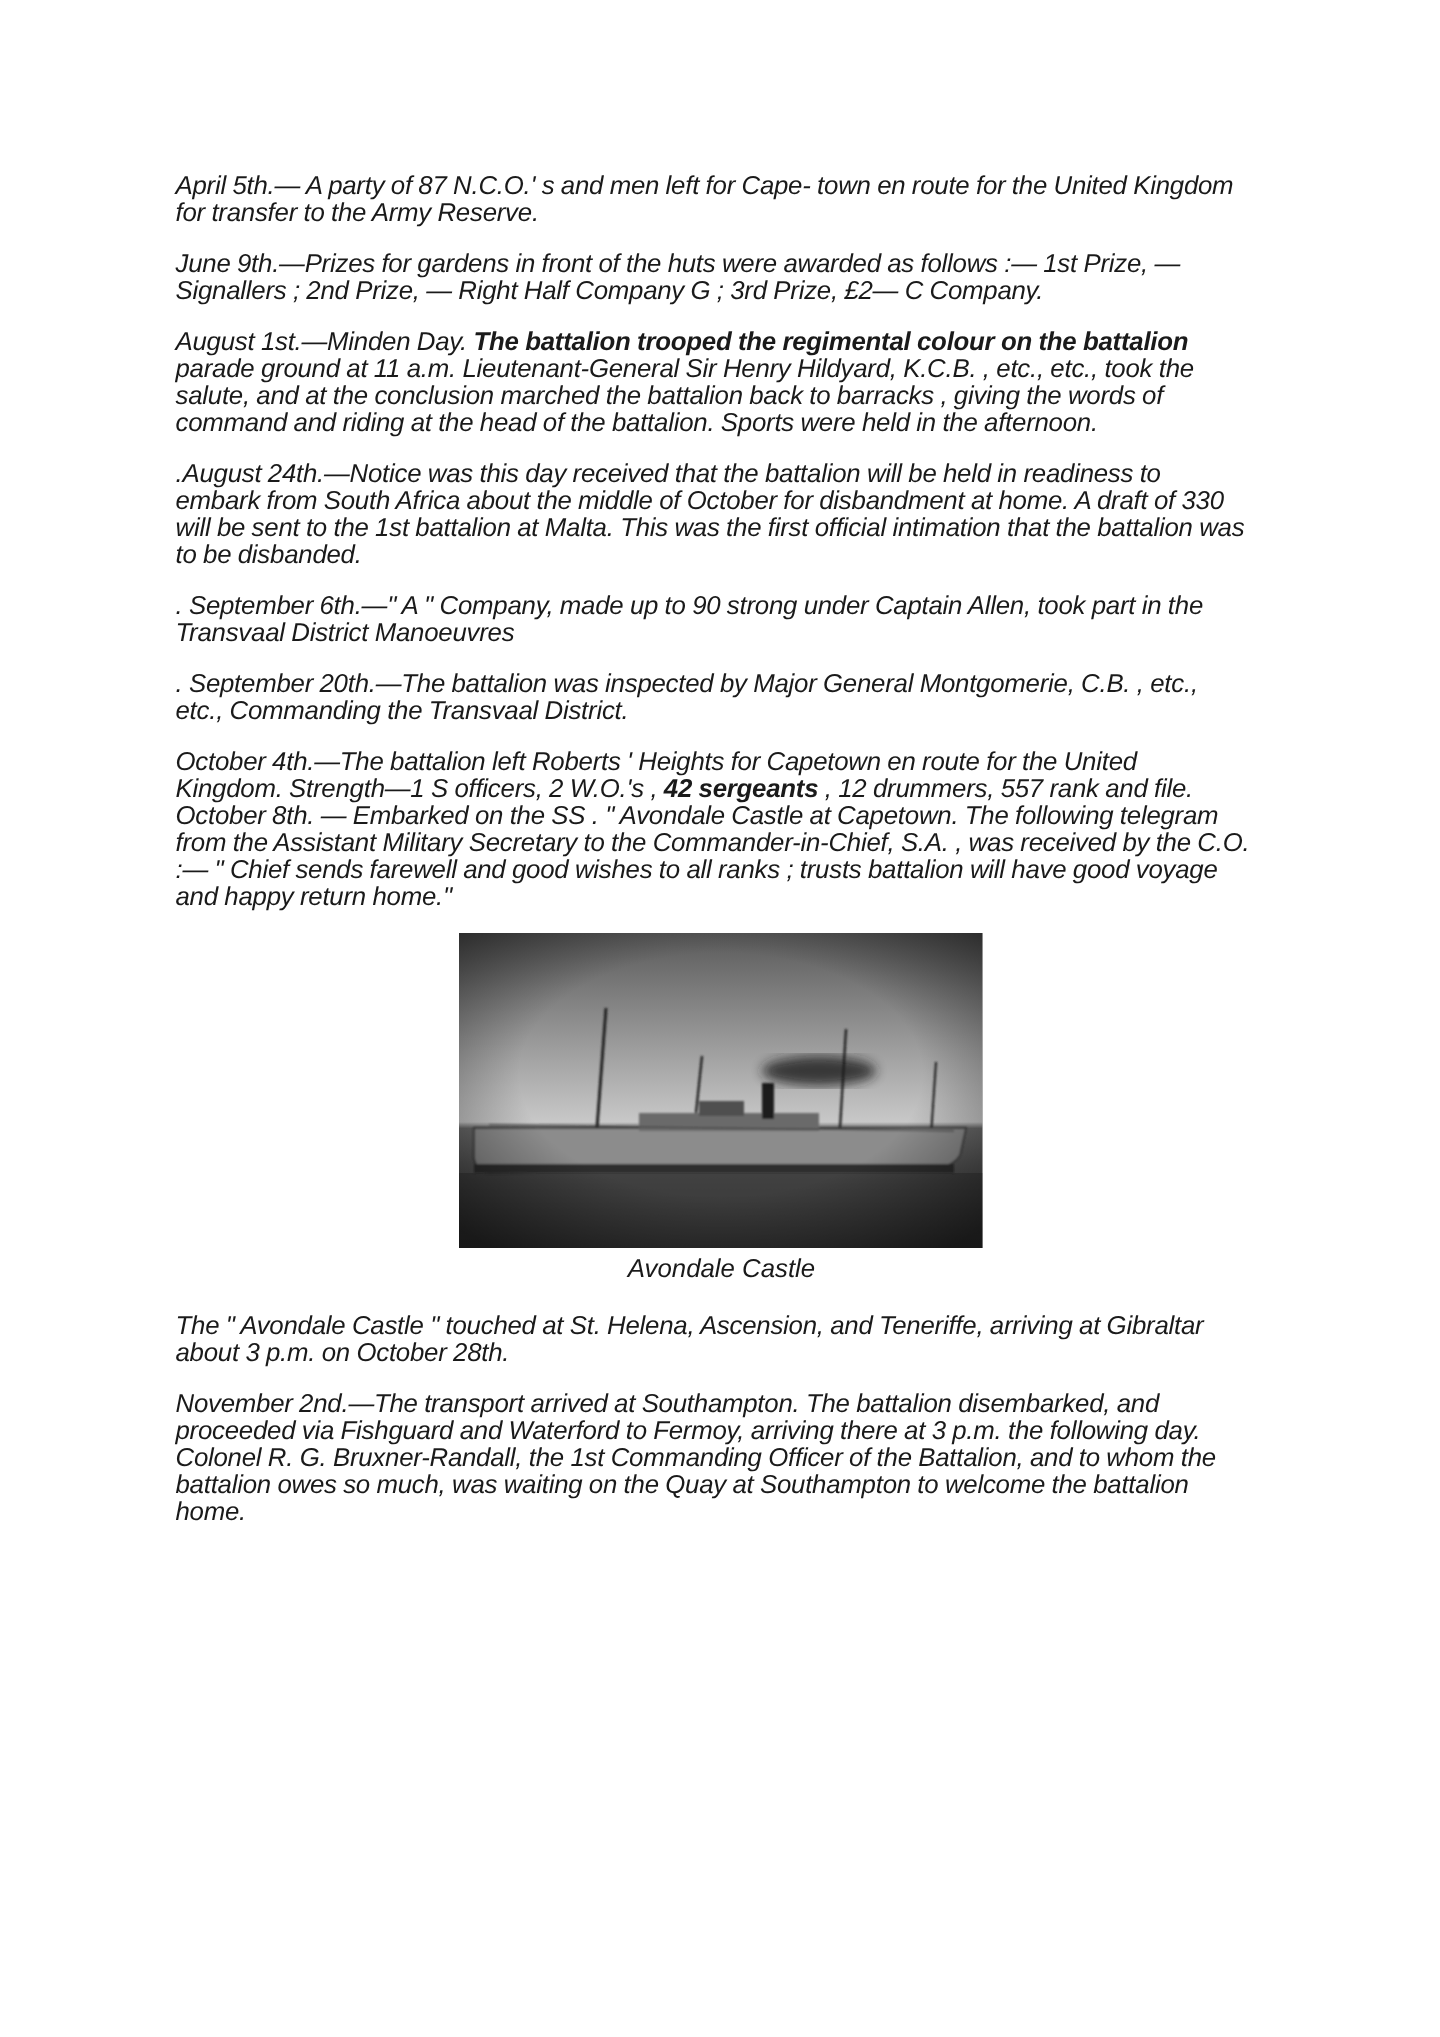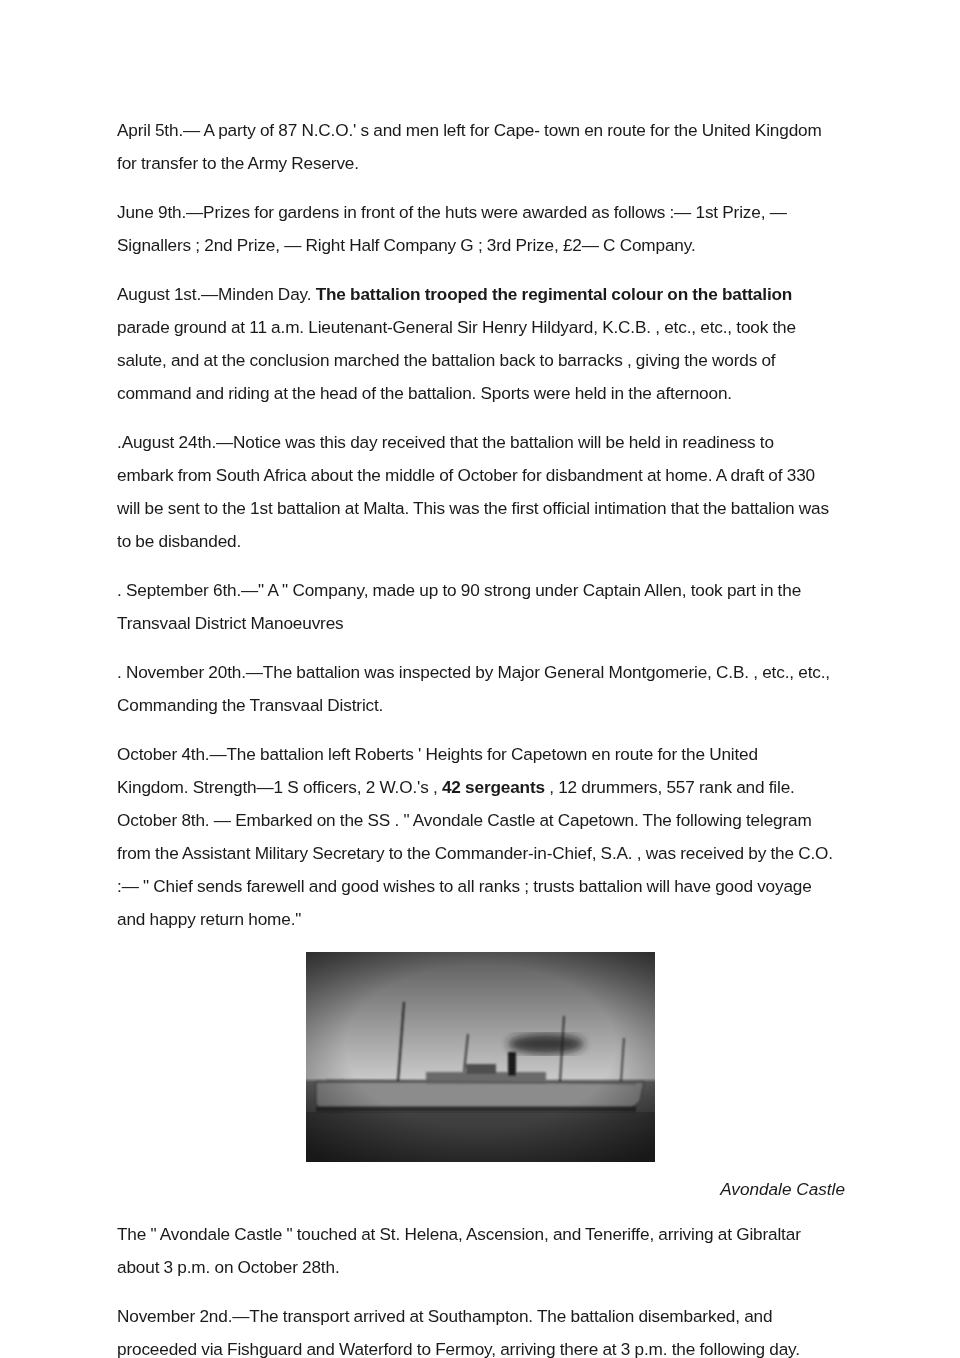--- a/index.html
+++ b/index.html
@@ -16,22 +16,23 @@
       color: #1a1a1a;
     }
     .page {
       position: absolute;
       left: 117px;
       top: 114px;
       width: 728px;
     }
     p.entry {
       margin: 0 12px 16px 0;
+      font-style: italic;
       font-size: 17.2px;
-      line-height: 33px;
+      line-height: 18px;
       letter-spacing: -0.15px;
       word-spacing: -0.3px;
     }
     p.entry b {
       font-weight: bold;
     }
     .figure {
       margin: 6px 0 0 0;
       text-align: center;
     }
@@ -39,35 +40,35 @@
       display: block;
       width: 349px;
       height: 210px;
       margin: 0 0 0 189px;
       background: #777;
     }
     .caption {
       font-style: italic;
       font-size: 17.2px;
       line-height: 23.6px;
-      margin: 16px 0 16px 0;
-      text-align: right;
+      margin: 2px 0 16px 0;
+      text-align: center;
     }
   </style>
 </head>
 <body>
 
 <div class="page">
   <div id="entries-before">
       <p class="entry"><span>April 5th.— A party of 87 N.C.O.' s and men left for Cape- town en route for the United Kingdom for transfer to the Army Reserve.</span></p>
       <p class="entry"><span>June 9th.—Prizes for gardens in front of the huts were awarded as follows :— 1st Prize, — Signallers ; 2nd Prize, — Right Half Company G ; 3rd Prize, £2— C Company.</span></p>
       <p class="entry"><span>August 1st.—Minden Day. </span><b>The battalion trooped the regimental colour on the battalion</b><span> parade ground at 11 a.m. Lieutenant-General Sir Henry Hildyard, K.C.B. , etc., etc., took the salute, and at the conclusion marched the battalion back to barracks , giving the words of command and riding at the head of the battalion. Sports were held in the afternoon.</span></p>
       <p class="entry"><span>.August 24th.—Notice was this day received that the battalion will be held in readiness to embark from South Africa about the middle of October for disbandment at home. A draft of 330 will be sent to the 1st battalion at Malta. This was the first official intimation that the battalion was to be disbanded.</span></p>
       <p class="entry"><span>. September 6th.—" A " Company, made up to 90 strong under Captain Allen, took part in the Transvaal District Manoeuvres</span></p>
-      <p class="entry"><span>. November 20th.—The battalion was inspected by Major General Montgomerie, C.B. , etc., etc., Commanding the Transvaal District.</span></p>
+      <p class="entry"><span>. September 20th.—The battalion was inspected by Major General Montgomerie, C.B. , etc., etc., Commanding the Transvaal District.</span></p>
       <p class="entry"><span>October 4th.—The battalion left Roberts ' Heights for Capetown en route for the United Kingdom. Strength—1 S officers, 2 W.O.'s , </span><b>42 sergeants</b><span> , 12 drummers, 557 rank and file. October 8th. — Embarked on the SS . " Avondale Castle at Capetown. The following telegram from the Assistant Military Secretary to the Commander-in-Chief, S.A. , was received by the C.O. :— " Chief sends farewell and good wishes to all ranks ; trusts battalion will have good voyage and happy return home."</span></p>
     </div>
 
   <div class="figure">
     <svg class="photo" viewBox="0 0 349 210" preserveAspectRatio="none">
       <defs>
         <linearGradient id="sky" x1="0" y1="0" x2="0" y2="1">
           <stop offset="0" stop-color="#5a5a5a"></stop>
           <stop offset="0.35" stop-color="#9a9a9a"></stop>
           <stop offset="0.6" stop-color="#c8c8c8"></stop>

